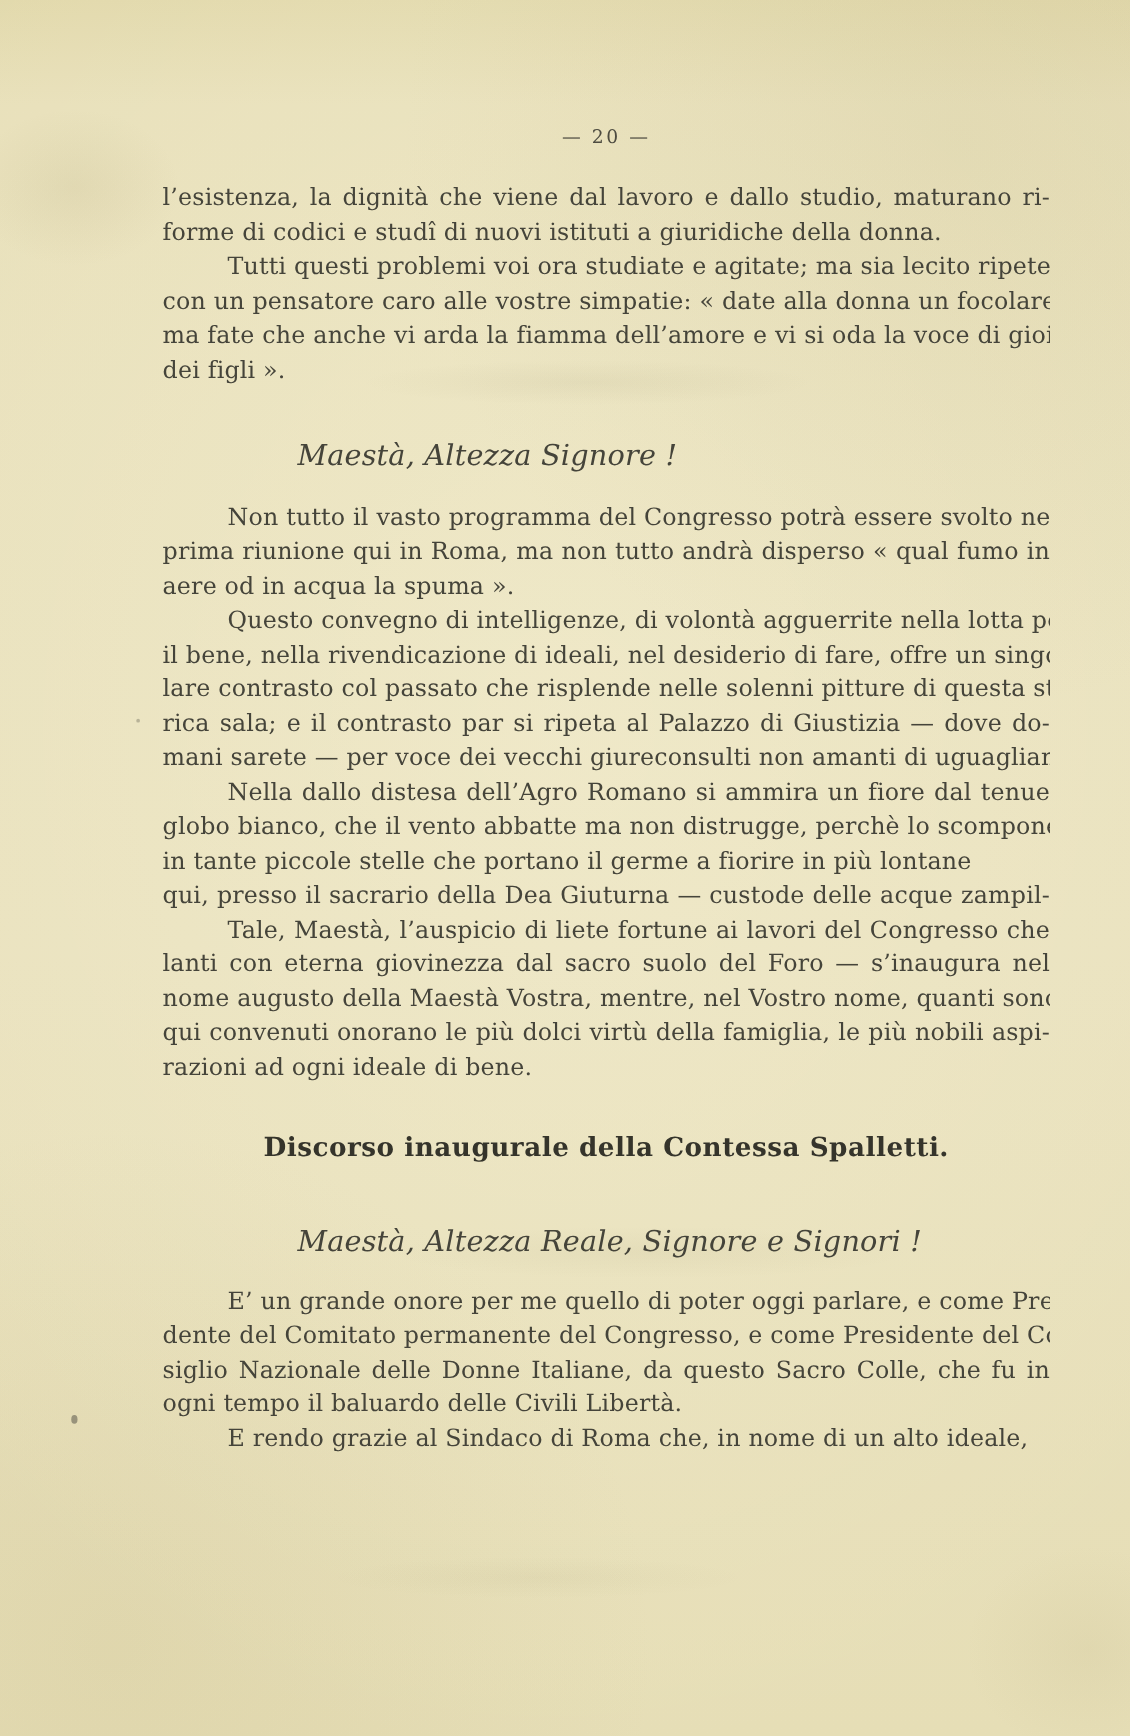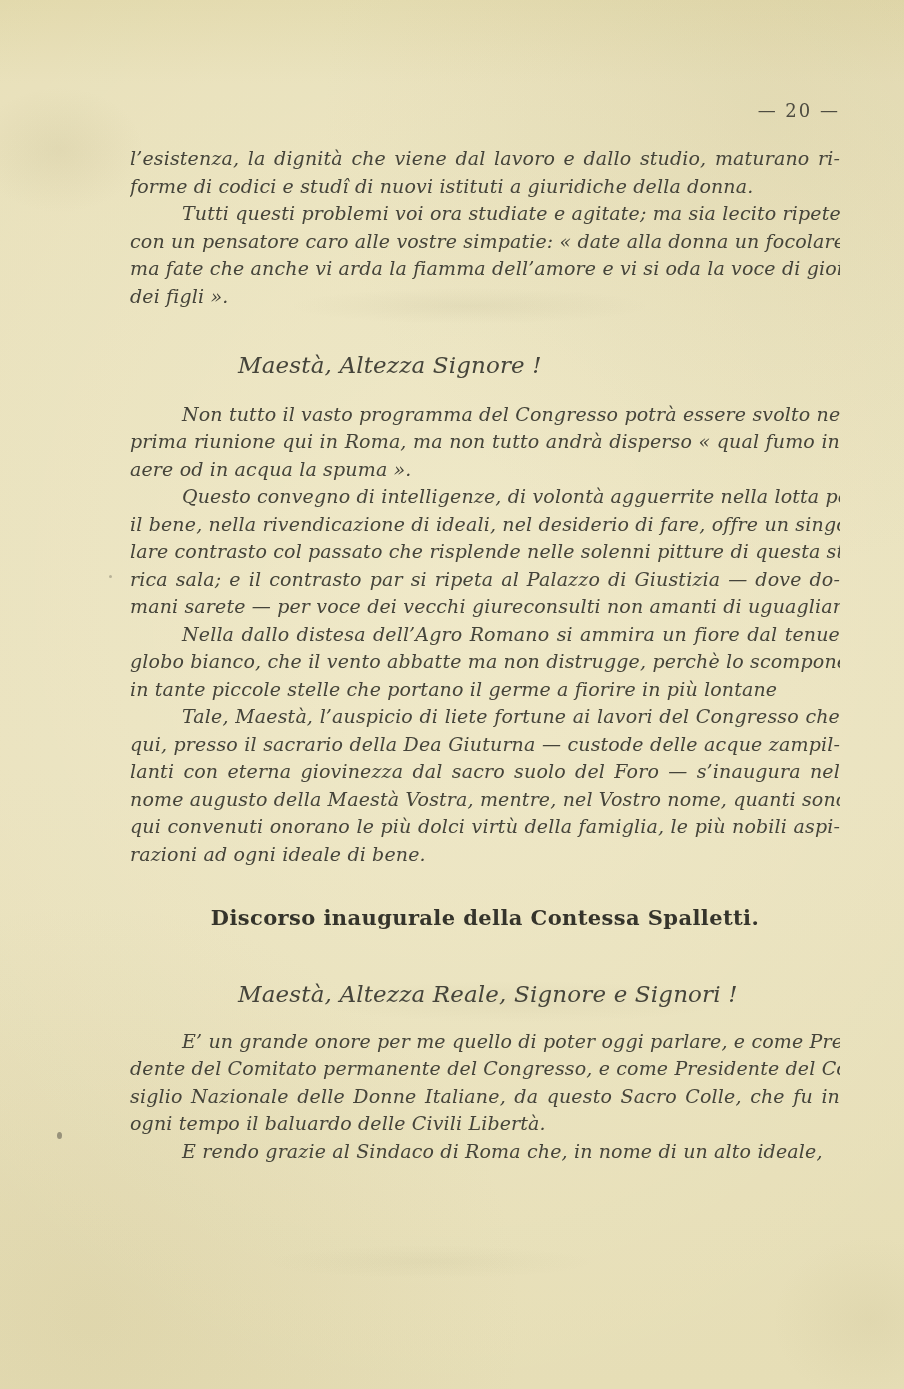--- a/index.html
+++ b/index.html
@@ -30,31 +30,31 @@
       radial-gradient(ellipse 140px 120px at 870px 1320px, rgba(150,135,85,0.08), rgba(0,0,0,0) 70%);
     pointer-events: none;
   }
   .speck { position: absolute; background: #5a554a; border-radius: 50%; opacity: .55; }
   .speck.s1 { left: 57px; top: 1132px; width: 5px; height: 7px; }
   .speck.s2 { left: 524px; top: 663px; width: 3px; height: 3px; }
   .speck.s3 { left: 109px; top: 575px; width: 3px; height: 3px; opacity:.35; }
 
   .page-number {
     position: absolute; top: 100px; left: 130px; width: 710px;
-    text-align: right;
-    font-size: 18px; letter-spacing: 2px;
+    text-align: center;
+    font-size: 15px; letter-spacing: 2px;
     color: #4e4c41;
   }
   .text-block {
     position: absolute; top: 145px; left: 130px; width: 710px;
     color: #45443a;
     font-size: 19px;
     letter-spacing: 0.15px;
   }
-  .para { margin: 0; font-style: italic; }
+  .para { margin: 0; }
   .line {
     height: 27.5px; line-height: 27.5px;
     text-align: justify; text-align-last: justify;
     overflow: hidden; white-space: nowrap;
   }
   .line.last { text-align: left; text-align-last: left; white-space: normal; }
   .line.indent { text-indent: 52px; }
 
   .salutation {
     font-style: italic;
@@ -107,22 +107,22 @@
         <div class="line">lare contrasto col passato che risplende nelle solenni pitture di questa sto-</div>
         <div class="line">rica sala; e il contrasto par si ripeta al Palazzo di Giustizia — dove do-</div>
         <div class="line">mani sarete — per voce dei vecchi giureconsulti non amanti di uguaglianze</div>
       </div>
       <div class="para">
         <div class="line indent">Nella dallo distesa dell’Agro Romano si ammira un fiore dal tenue</div>
         <div class="line">globo bianco, che il vento abbatte ma non distrugge, perchè lo scompone</div>
         <div class="line last">in tante piccole stelle che portano il germe a fiorire in più lontane pianure.</div>
       </div>
       <div class="para">
+        <div class="line">qui, presso il sacrario della Dea Giuturna — custode delle acque zampil-</div>
         <div class="line indent">Tale, Maestà, l’auspicio di liete fortune ai lavori del Congresso che</div>
-        <div class="line">qui, presso il sacrario della Dea Giuturna — custode delle acque zampil-</div>
         <div class="line">lanti con eterna giovinezza dal sacro suolo del Foro — s’inaugura nel</div>
         <div class="line">nome augusto della Maestà Vostra, mentre, nel Vostro nome, quanti sono</div>
         <div class="line">qui convenuti onorano le più dolci virtù della famiglia, le più nobili aspi-</div>
         <div class="line last">razioni ad ogni ideale di bene.</div>
       </div>
       <div class="section_title">Discorso inaugurale della Contessa Spalletti.</div>
       <div class="salutation">Maestà, Altezza Reale, Signore e Signori !</div>
       <div class="para">
         <div class="line indent">E’ un grande onore per me quello di poter oggi parlare, e come Presi-</div>
         <div class="line">dente del Comitato permanente del Congresso, e come Presidente del Con-</div>

